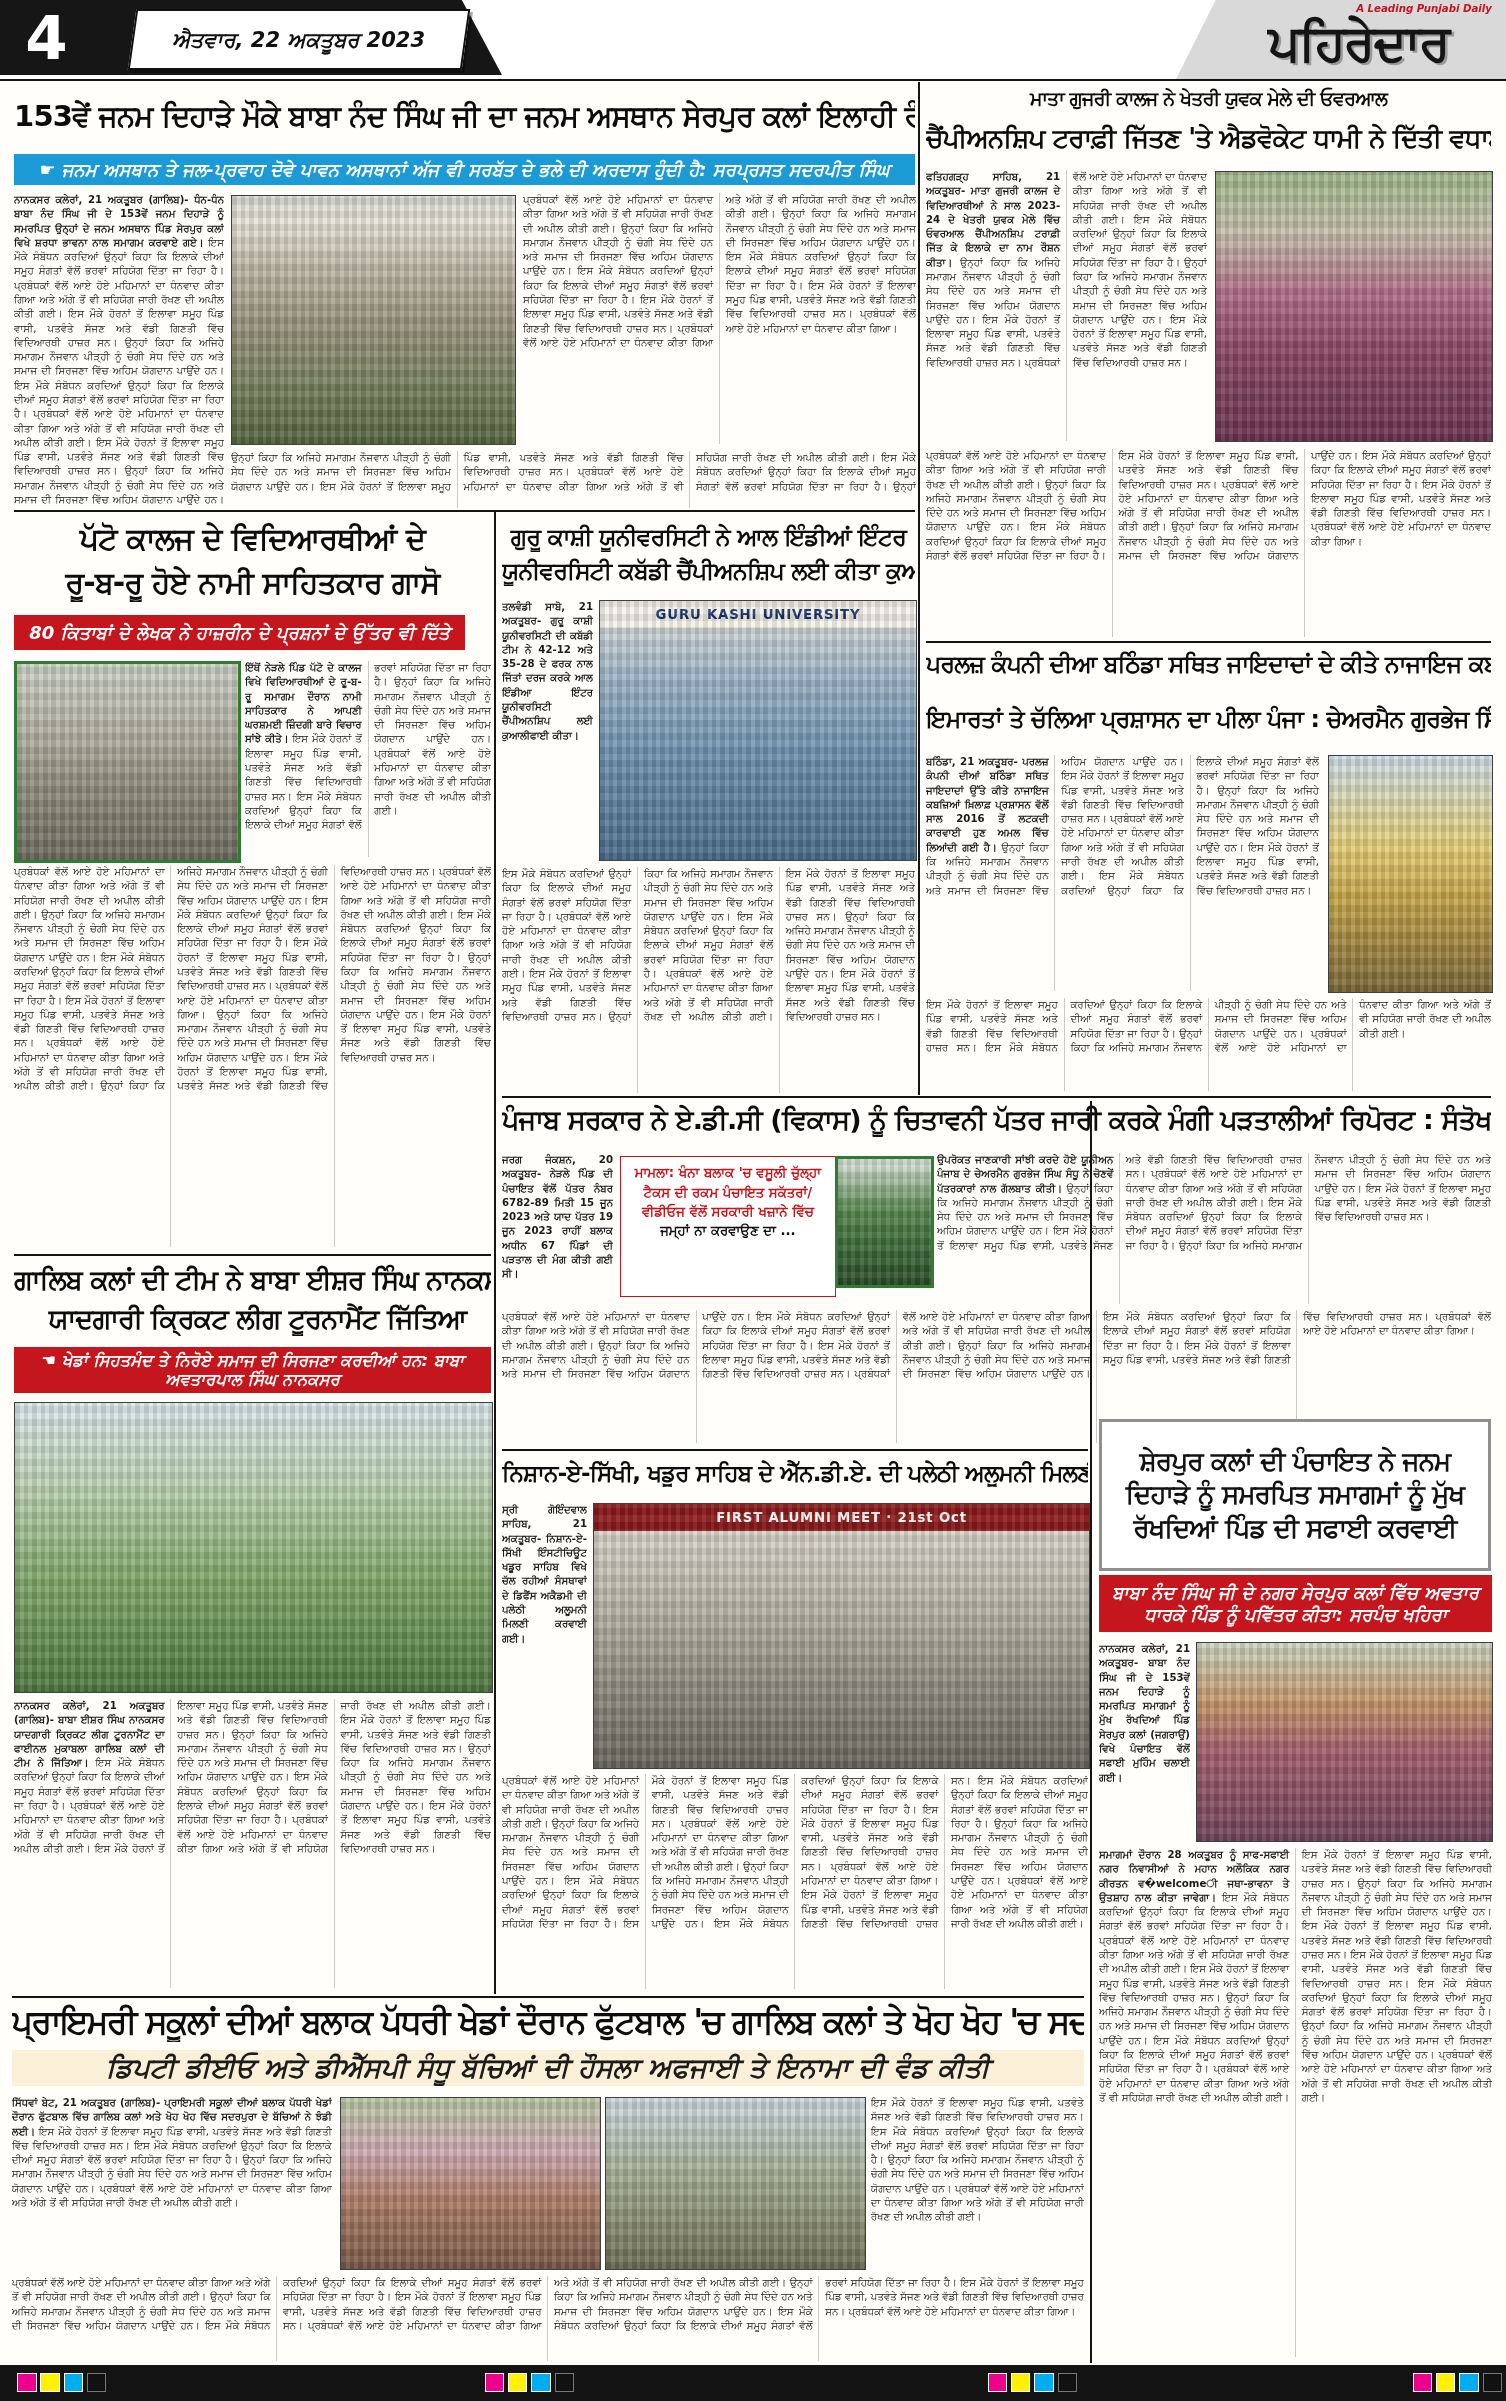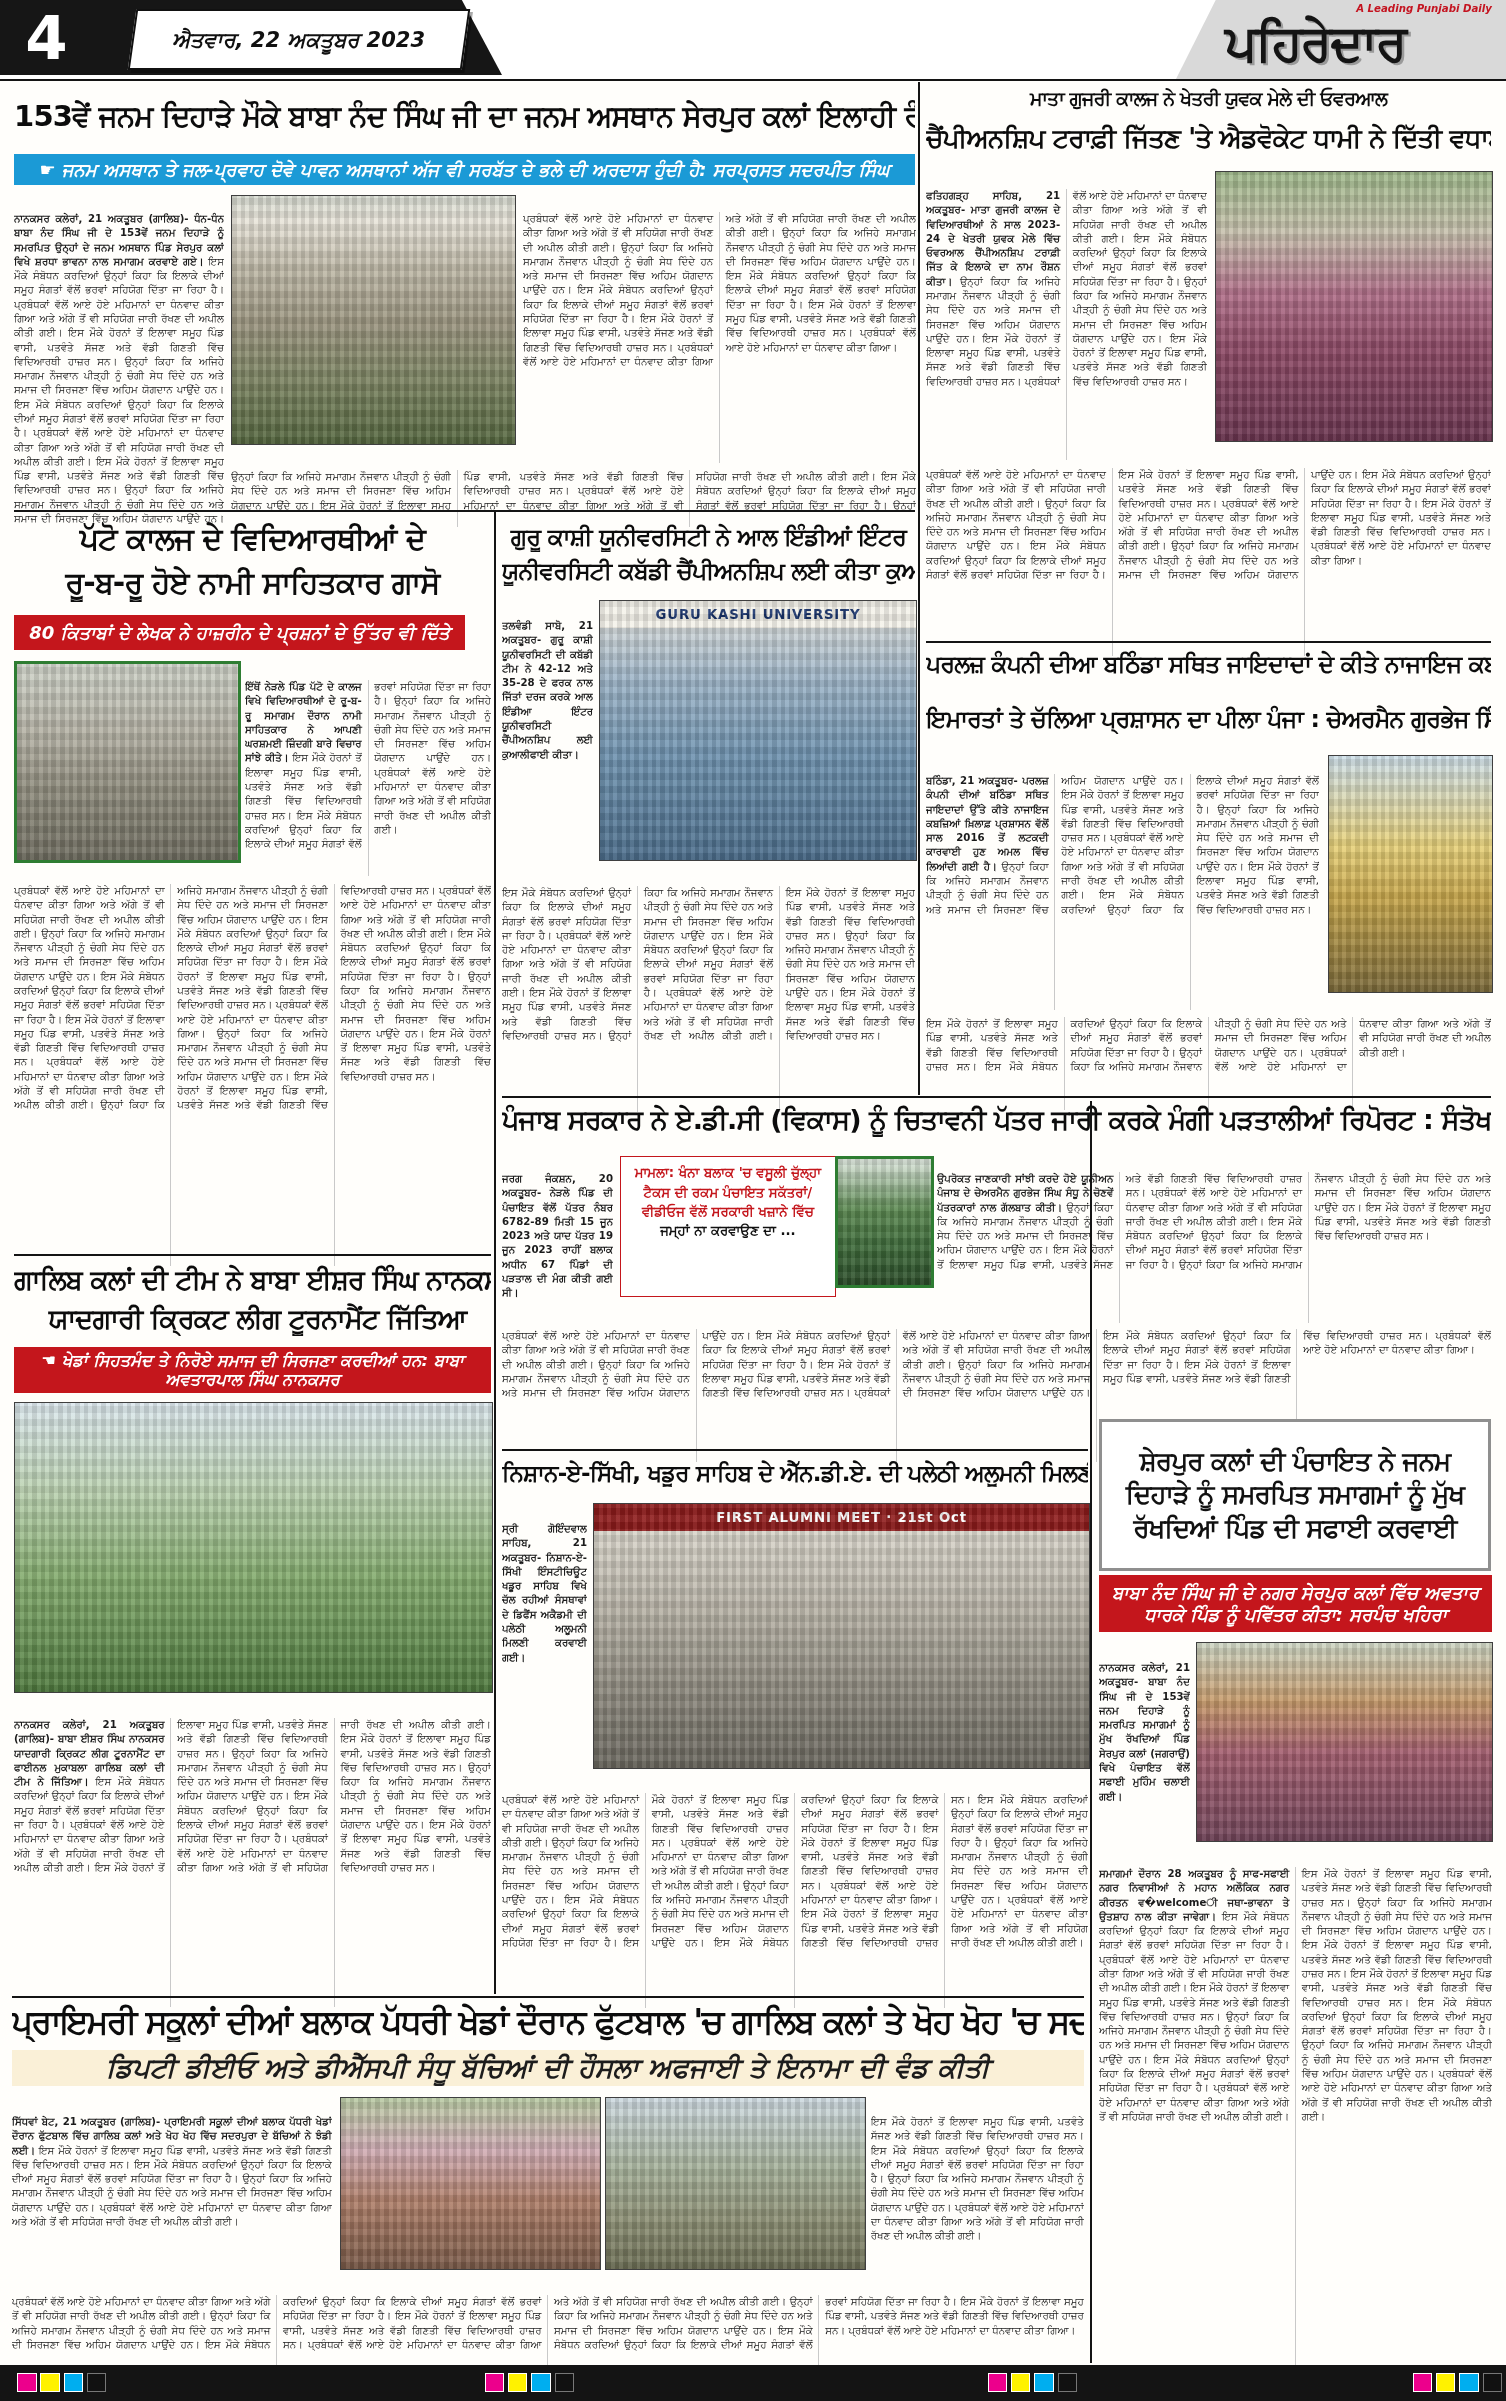--- a/index.html
+++ b/index.html
@@ -11,35 +11,35 @@
   #mast-black{left:0;top:0;width:502px;height:75px;background:#161616;
               clip-path:polygon(0 0,92% 0,100% 100%,0 100%);}
   #page-num{left:11px;top:1.6px;width:71px;height:72px;color:#fff;font-size:61px;font-weight:bold;
             display:flex;align-items:center;justify-content:center;}
   #date-banner{left:132px;top:9.4px;width:330px;height:57px;background:#fff;border:2.4px solid #111;
                transform:skewX(-8deg);box-shadow:3.1px 3.1px 0 #00000055;display:flex;align-items:center;justify-content:center;}
   #date-banner span{transform:skewX(8deg);font-size:21px;font-weight:bold;font-style:italic;}
   #mast-gray{left:1176px;top:0;width:331px;height:79px;background:#d9d9d9;
              clip-path:polygon(12% 0,100% 0,100% 100%,0 100%);}
   #logo{left:1225px;top:14px;width:267px;height:57px;font-size:50px;font-weight:bold;color:#141414;
-        text-shadow:2.4px 2.4px 0 #9a9a9a;letter-spacing:-1.6px;text-align:left;}
+        text-shadow:2.4px 2.4px 0 #9a9a9a;letter-spacing:-1.6px;text-align:center;}
   #tagline{left:1335px;top:3.1px;width:157px;height:12.6px;color:#c41420;font-size:10.2px;font-weight:bold;
            font-style:italic;text-align:right;}
   .hr{position:absolute;background:#141414;height:2.4px;}
   .vr{position:absolute;background:#141414;width:1.6px;}
   
   .hl{position:absolute;font-weight:bold;color:#0c0c0c;letter-spacing:-0.8px;line-height:1.22;
       text-align:center;white-space:nowrap;overflow:hidden;}
   .kicker{position:absolute;display:flex;align-items:center;justify-content:center;
           font-weight:bold;font-style:italic;color:#fff;overflow:hidden;}
   .kicker.blue{background:#1b9ad6;}
   .kicker.red{background:#c4161c;}
   .kicker.cream{background:#faf0d7;color:#1c1c1c;}
   .body-txt{position:absolute;font-size:10.2px;line-height:1.4;text-align:justify;color:#1b1b1b;
-            column-gap:12.6px;column-rule:0.8px solid #c9c9c9;overflow:hidden;margin-top:19px;}
+            column-gap:12.6px;column-rule:0.8px solid #c9c9c9;overflow:hidden;}
   .lead{font-weight:bold;}
   .cols2{column-count:2}.cols3{column-count:3}.cols4{column-count:4}.cols5{column-count:5}
   .ph{position:absolute;border:0.8px solid #3f3f3f;overflow:hidden;}
   .ph .banner{position:absolute;left:0;top:0;right:0;height:27px;background:#f4f2ea;color:#17326b;
               display:flex;align-items:center;justify-content:center;font-weight:bold;font-size:13.3px;letter-spacing:0.8px;}
   .ph .banner.redb{background:#8e1b1b;color:#fff;}
   .speck{position:absolute;inset:0;background:
      repeating-linear-gradient(90deg,#00000018 0 4.7px,#ffffff10 4.7px 8.6px),
      repeating-linear-gradient(0deg,#00000012 0 7px,#ffffff0d 7px 13.3px);}
   .greenframe{border:3.9px solid #2e7d32;}

